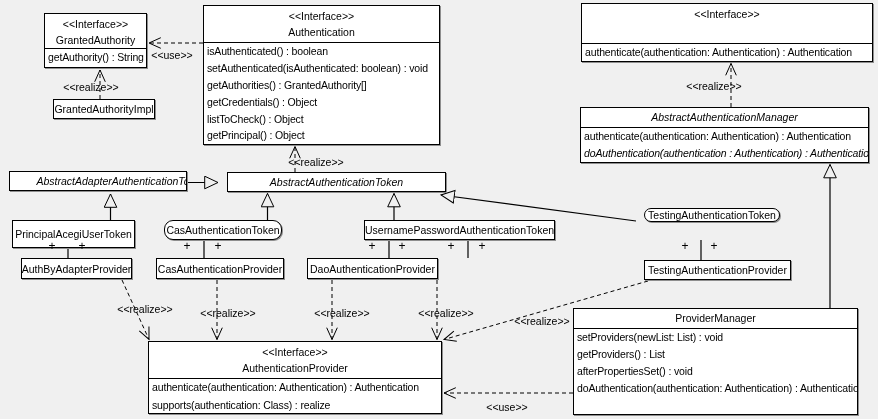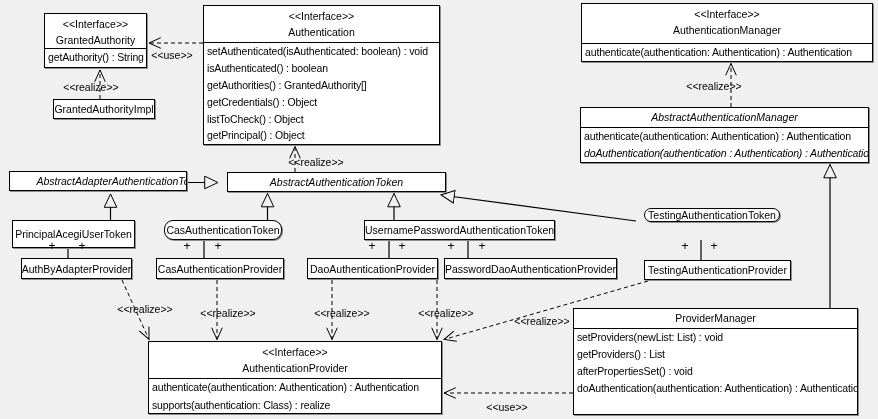--- a/index.html
+++ b/index.html
@@ -120,32 +120,31 @@
 
   <div class="box namebox" style="left:45px;top:99px;width:102px;height:20px;">
     <span>GrantedAuthorityImpl</span>
   </div>
 
   <div class="box auth" style="left:203px;top:5px;width:237px;height:140px;">
     <div class="hdr" style="height:37px;box-sizing:border-box;">
       <div class="stereo">&lt;&lt;Interface&gt;&gt;</div>
       <div class="cname">Authentication</div>
     </div>
+    <div class="m">isAuthenticated() : boolean</div>
     <div class="m">setAuthenticated(isAuthenticated: boolean) : void</div>
-    <div class="m">isAuthenticated() : boolean</div>
     <div class="m">getAuthorities() : GrantedAuthority[]</div>
     <div class="m">getCredentials() : Object</div>
     <div class="m">listToCheck() : Object</div>
     <div class="m">getPrincipal() : Object</div>
   </div>
 
   <div class="box am" style="left:581px;top:3px;width:292px;height:59px;">
     <div class="hdr" style="height:40px;box-sizing:border-box;">
       <div class="stereo">&lt;&lt;Interface&gt;&gt;</div>
-      <div class="cname">AuthenticationManager</div>
     </div>
     <div class="m">authenticate(authentication: Authentication) : Authentication</div>
   </div>
 
   <div class="box aam" style="left:580px;top:107px;width:289px;height:56px;">
     <div class="titlerow it">AbstractAuthenticationManager</div>
     <div class="m">authenticate(authentication: Authentication) : Authentication</div>
     <div class="m it">doAuthentication(authentication : Authentication) : Authentication</div>
   </div>
 
@@ -178,23 +177,20 @@
   </div>
 
   <div class="box namebox" style="left:148px;top:258px;width:128px;height:21px;">
     <span>CasAuthenticationProvider</span>
   </div>
 
   <div class="box namebox" style="left:299px;top:258px;width:131px;height:21px;">
     <span>DaoAuthenticationProvider</span>
   </div>
 
-  <div class="box namebox" style="left:436px;top:258px;width:173px;height:21px;">
-    <span>PasswordDaoAuthenticationProvider</span>
-  </div>
 
   <div class="box namebox" style="left:636px;top:260px;width:147px;height:20px;">
     <span>TestingAuthenticationProvider</span>
   </div>
 
   <div class="box ap" style="left:148px;top:341px;width:294px;height:73px;">
     <div class="hdr" style="height:37px;box-sizing:border-box;">
       <div class="stereo">&lt;&lt;Interface&gt;&gt;</div>
       <div class="cname">AuthenticationProvider</div>
     </div>

